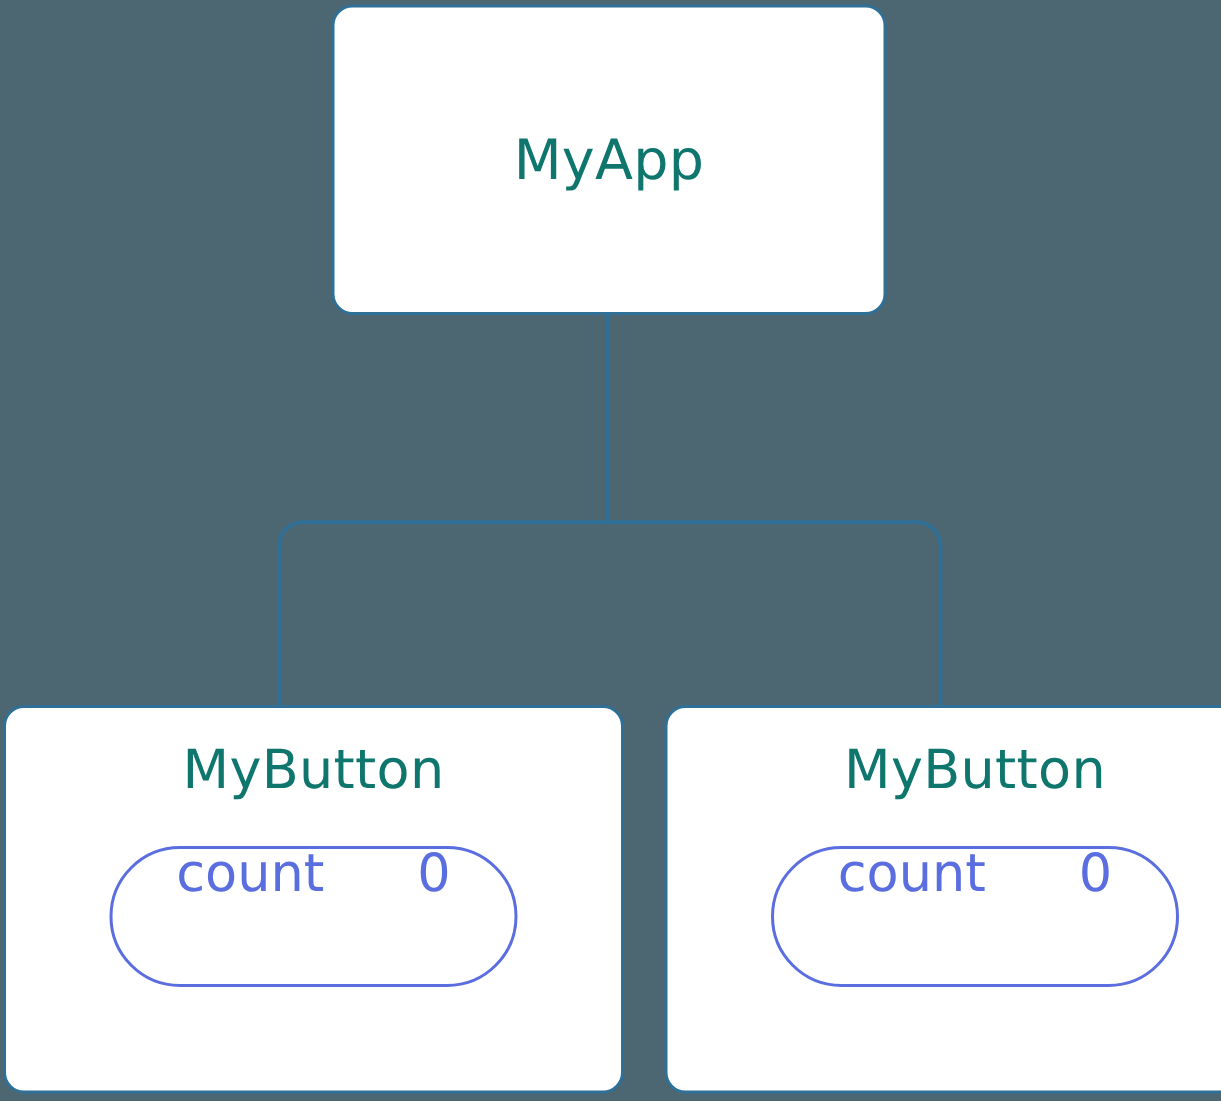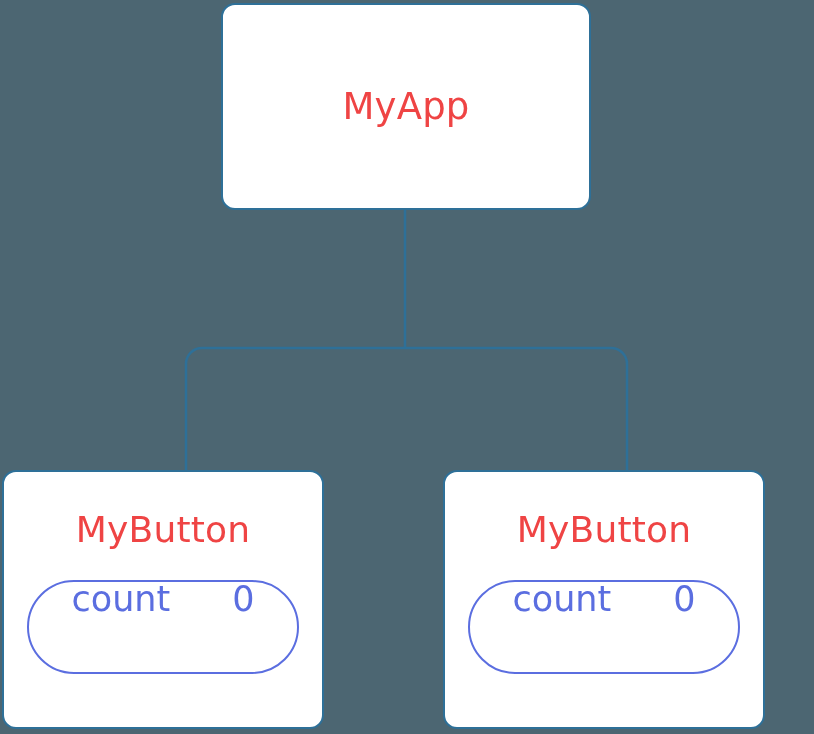--- a/index.html
+++ b/index.html
@@ -40,30 +40,30 @@
   }
   .node-root {
     left: 221px;
     top: 3px;
     width: 370px;
     height: 207px;
     justify-content: center;
   }
   .node-child {
     top: 470px;
-    width: 322px;
+    width: 414px;
     height: 259px;
     justify-content: flex-start;
-    padding-top: 40px;
+    padding-top: 24px;
   }
   .node-child-left  { left: 2px; }
   .node-child-right { left: 443px; }
 
   .node-title {
-    color: #ef4444;
+    color: #0f766e;
     font-size: 37px;
     line-height: 1;
     letter-spacing: 0.2px;
     white-space: nowrap;
     text-align: center;
     user-select: none;
   }
   .node-child .node-title {
     font-size: 36px;
   }

